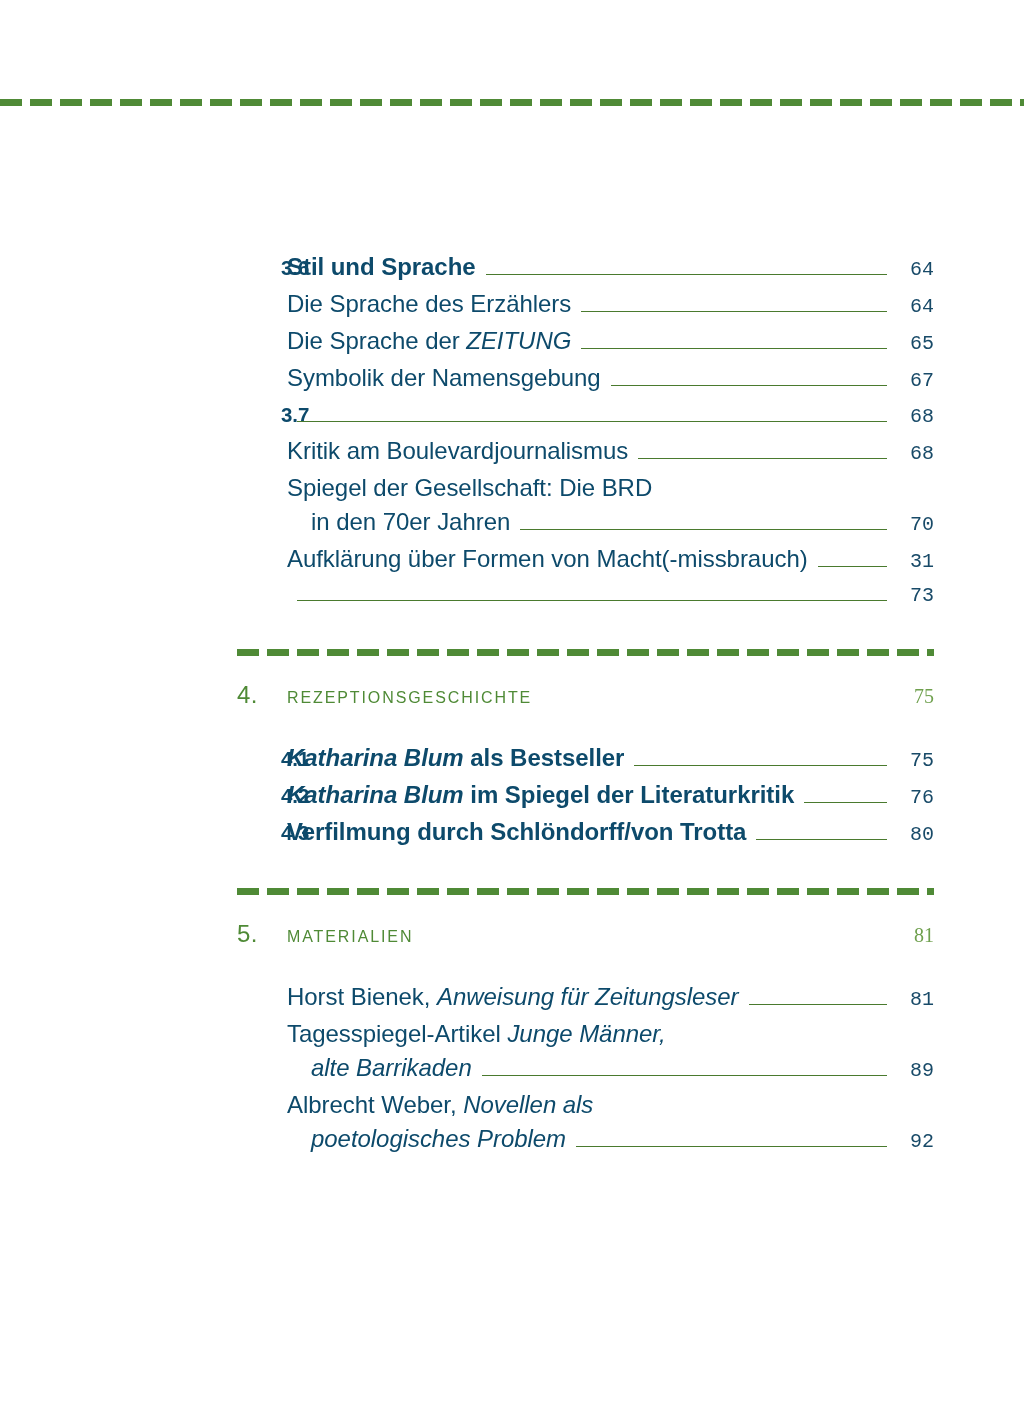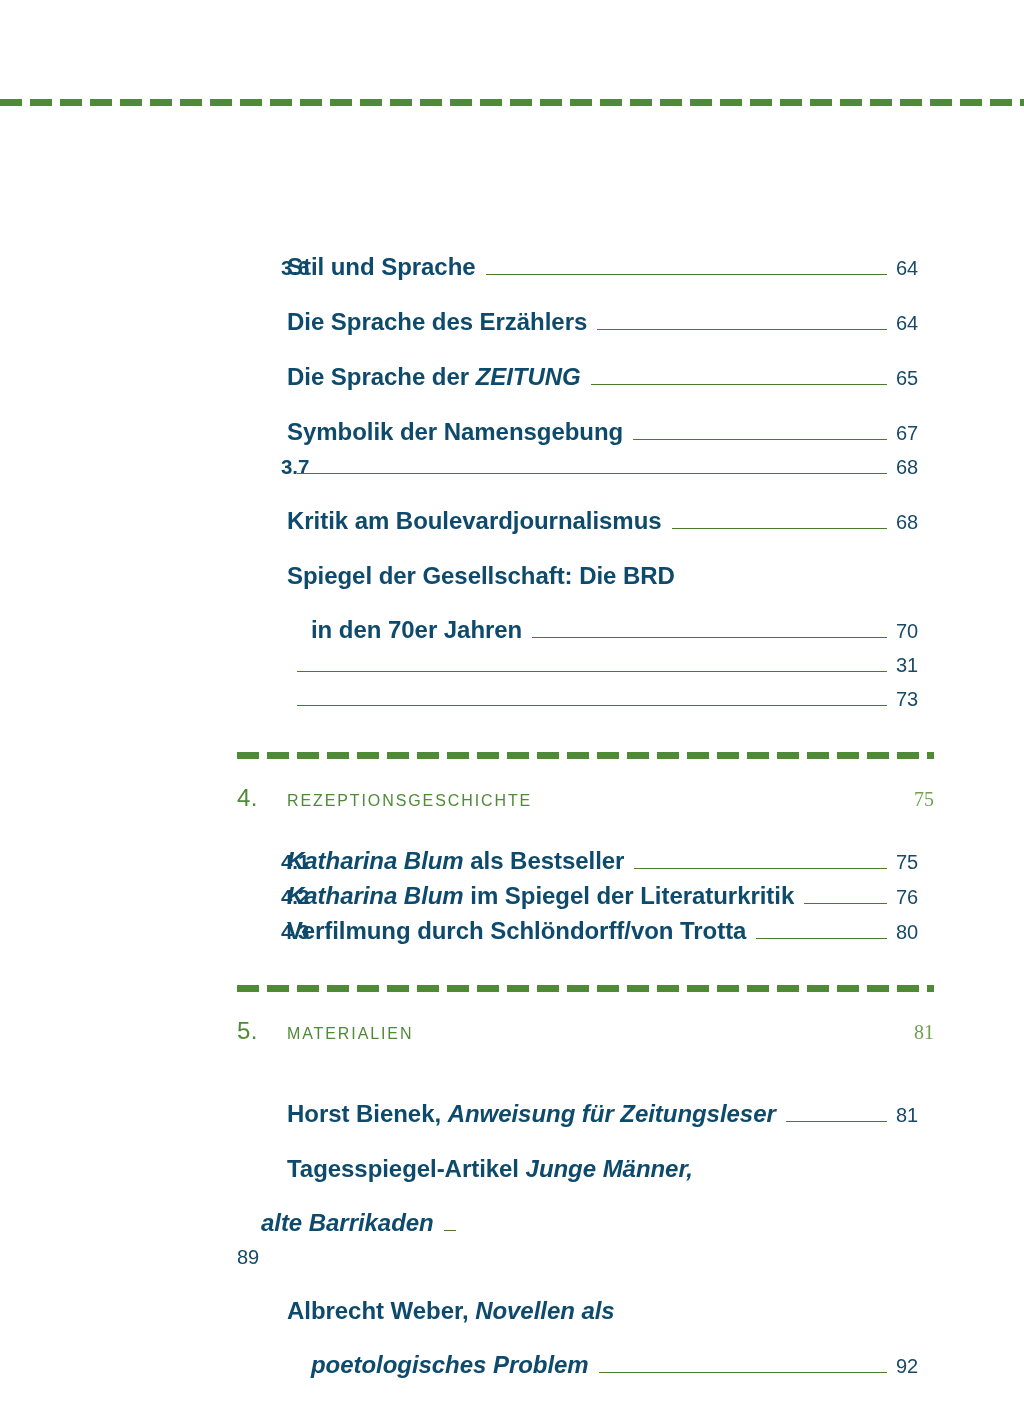--- a/index.html
+++ b/index.html
@@ -93,29 +93,29 @@
     flex: 1 1 auto;
     height: 0;
     border-bottom: 1.6px solid #4a7a2e;
     margin: 0 9px 5px 10px;
     min-width: 12px;
   }
 
   .pg {
     flex: 0 0 auto;
     width: 38px;
-    text-align: left;
+    text-align: right;
     color: #184a68;
-    font-family: Liberation Sans, sans-serif;
+    font-family: Liberation Mono, monospace;
     font-size: 20px;
   }
 
   
   .row.sub .num { width: 50px; }
-  .row.sub .title { font-weight: bold; margin-top: 20px; }
+  .row.sub .title { font-weight: normal; }
 
   
   .row.cont .title {
     padding-left: 24px;
   }
   .row.nolead .pg { visibility: hidden; }
 
   
   .chapter {
     display: flex;
@@ -215,20 +215,21 @@
             <span class="num"></span>
             <span class="title-wrap">
               <span class="title">in den 70er Jahren</span>
               <span class="leader"></span>
             </span>
             <span class="pg">70</span>
           </div>
           <div class="row sub" style="line-height: 34px;">
             <span class="num"></span>
             <span class="title-wrap">
+              <span class="title">Aufklärung über Formen von Macht(-missbrauch)</span>
               <span class="leader"></span>
             </span>
             <span class="pg">31</span>
           </div>
           <div class="row sub" style="line-height: 34px;">
             <span class="num"></span>
             <span class="title-wrap">
               <span class="leader"></span>
             </span>
             <span class="pg">73</span>
@@ -285,21 +286,21 @@
             </span>
             <span class="pg">81</span>
           </div>
           <div class="row sub nolead" style="line-height: 34px;">
             <span class="num"></span>
             <span class="title-wrap">
               <span class="title"><span>Tagesspiegel-Artikel </span><i>Junge Männer,</i></span>
             </span>
             <span class="pg"></span>
           </div>
-          <div class="row sub cont" style="line-height: 34px; flex-direction: column;">
+          <div class="row sub cont" style="line-height: 34px;">
             <span class="num"></span>
             <span class="title-wrap">
               <span class="title"><i>alte Barrikaden</i></span>
               <span class="leader"></span>
             </span>
             <span class="pg">89</span>
           </div>
           <div class="row sub nolead" style="line-height: 34px;">
             <span class="num"></span>
             <span class="title-wrap">

